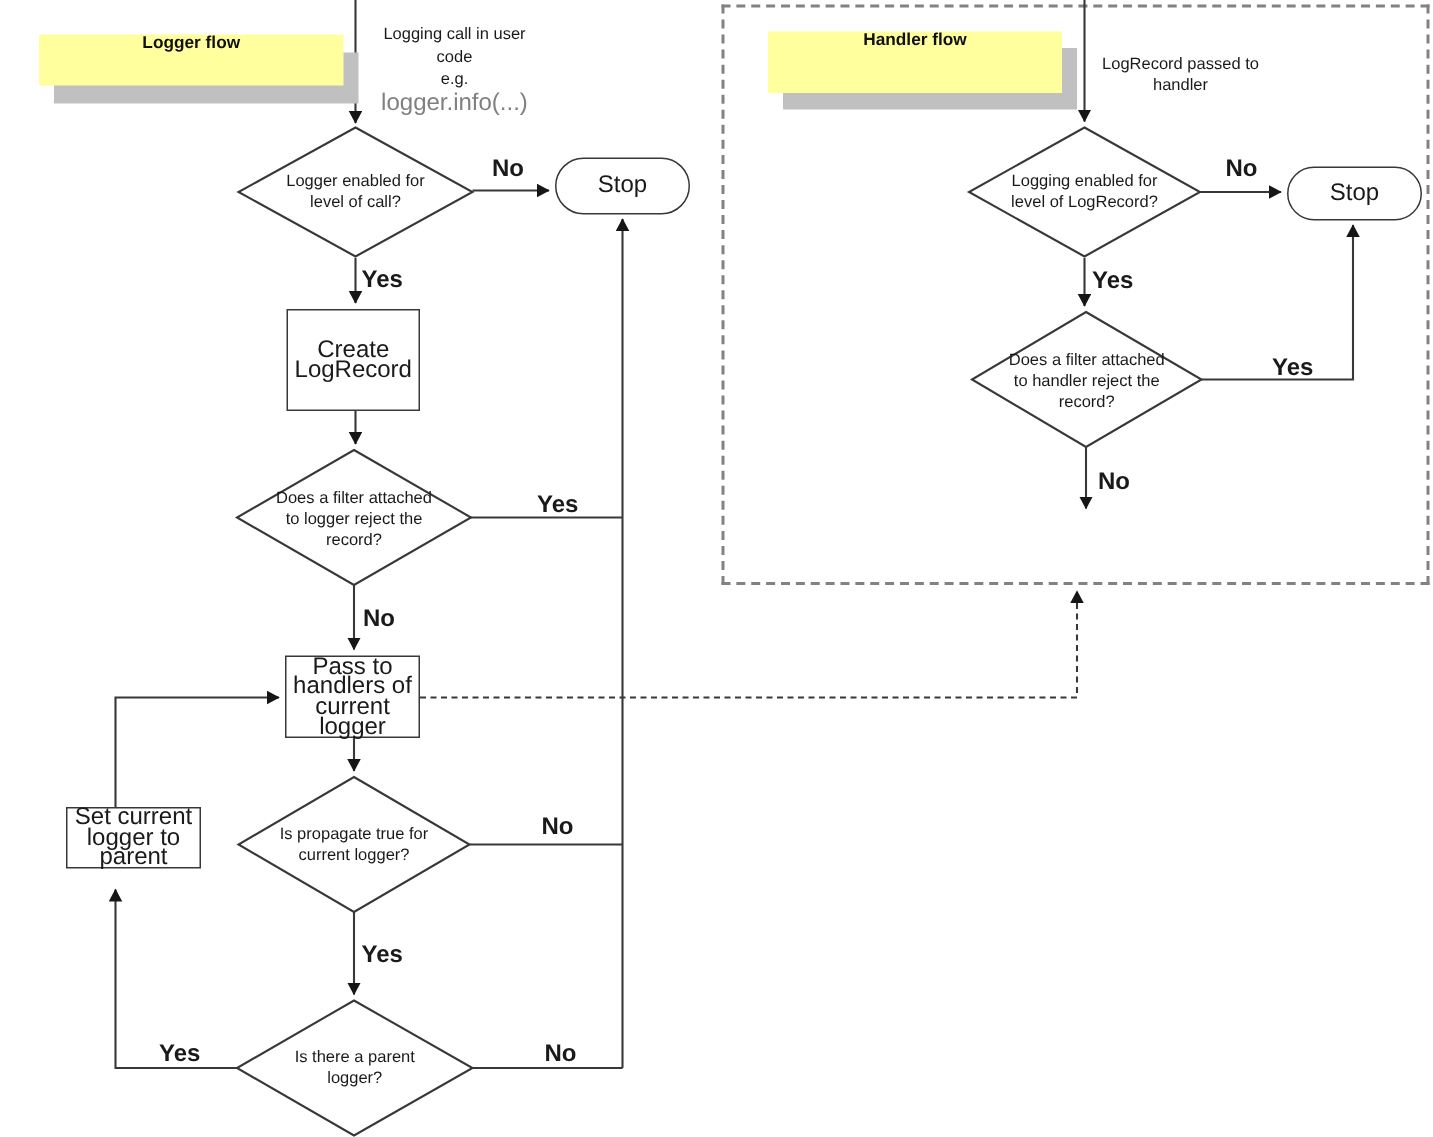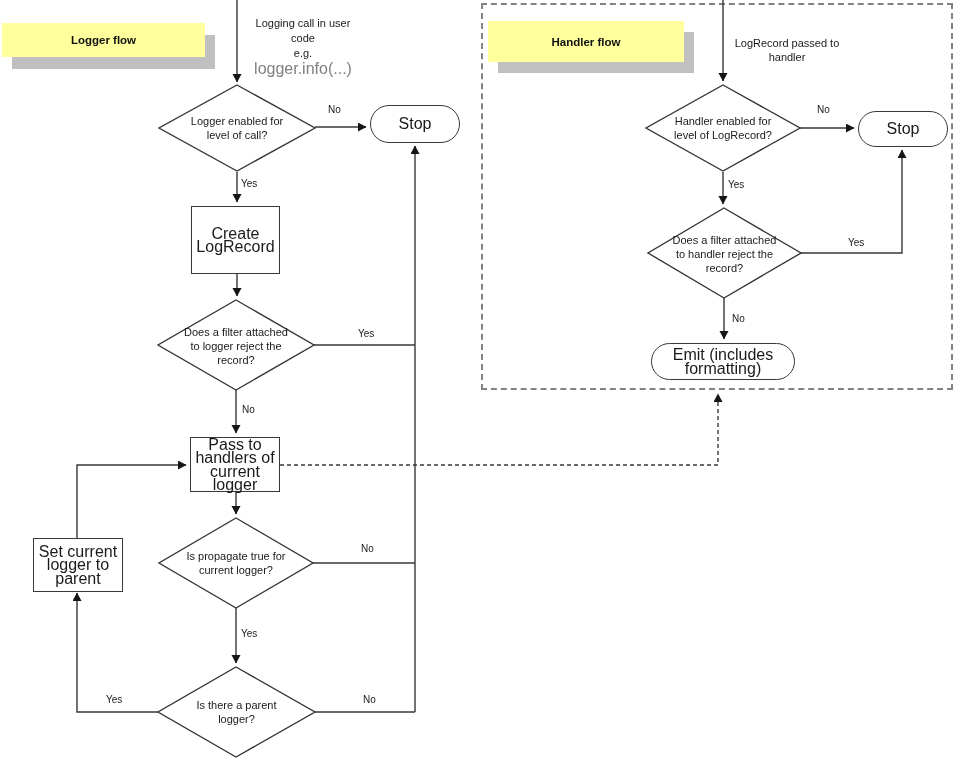--- a/index.html
+++ b/index.html
@@ -1,30 +1,30 @@
 <!DOCTYPE html>
 <html><head>
 <meta charset="utf-8">
 <style>
   * { margin:0; padding:0; box-sizing:border-box; }
   body { background:#fff; font-family:"Liberation Sans", sans-serif; }
   #canvas { position:relative; width:955px; height:758px; background:#fff; overflow:hidden; }
   #wires { position:absolute; left:0; top:0; width:955px; height:758px; }
 
   .note { position:absolute; background:#ffff9e; box-shadow:10px 12px 0 #c0c0c0;
-          display:flex; align-items:center; justify-content:center;
-          font-weight:bold; font-size:11.5px; color:#111; }
+          display:flex; align-items:flex-start; justify-content:center;
+          font-weight:bold; font-size:11.5px; color:#111;margin-left:24px; }
   .txt { position:absolute; font-size:11px; line-height:14px; color:#1a1a1a; text-align:center; }
   .entry { line-height:15px; }
   .mono { font-family:Liberation Sans, sans-serif; color:#808080; font-size:16px; }
   .box { position:absolute; border:1.4px solid #383838; background:#fff;
          display:flex; flex-direction:column; align-items:center; justify-content:center;
          font-size:16px; line-height:13.5px; color:#1a1a1a; text-align:center; }
   .pill { border-radius:19px; }
-  .yn { position:absolute; font-size:10px; color:#1a1a1a; white-space:nowrap; }
+  .yn { position:absolute; font-size:16px; color:#1a1a1a; white-space:nowrap;font-weight:bold; }
   .dash-frame { position:absolute; left:481px; top:3px; width:472px; height:387px;
                 border:2px dashed #828282; background:transparent; }
   .dlabel div { pointer-events:none; }
 </style>
 </head>
 <body>
 
 <div id="canvas">
 
   <div class="dash-frame"></div>
@@ -109,21 +109,21 @@
     <div>current logger</div>
   </div>
 
   <div class="txt dlabel" style="left:159px; top:549px; width:154px;">
     <div>Is propagate true for</div>
     <div>current logger?</div>
   </div>
   <div class="yn" style="left:361px; top:543px;">No</div>
   <div class="yn" style="left:241px; top:628px;">Yes</div>
 
-  <div class="box" style="left:33px; top:538px; width:90px; height:54px;">
+  <div class="box" style="left:44px; top:538px; width:90px; height:41px;">
     <div>Set current</div>
     <div>logger to parent</div>
   </div>
 
   <div class="txt dlabel" style="left:158px; top:698px; width:157px;">
     <div>Is there a parent</div>
     <div>logger?</div>
   </div>
   <div class="yn" style="left:106px; top:694px;">Yes</div>
   <div class="yn" style="left:363px; top:694px;">No</div>
@@ -131,34 +131,31 @@
   <div class="note" style="left:488px; top:21px; width:196px; height:41px; box-shadow:10px 11px 0 #c0c0c0;">
     <span>Handler flow</span>
   </div>
 
   <div class="txt" style="left:717px; top:36px; width:140px;">
     <div>LogRecord passed to</div>
     <div>handler</div>
   </div>
 
   <div class="txt dlabel" style="left:646px; top:114px; width:154px;">
-    <div>Handler enabled for</div>
+    <div>Logging enabled for</div>
     <div>level of LogRecord?</div>
   </div>
   <div class="yn" style="left:817px; top:104px;">No</div>
   <div class="box pill" style="left:858px; top:111px; width:90px; height:36px;">
     <div>Stop</div>
   </div>
   <div class="yn" style="left:728px; top:179px;">Yes</div>
 
   <div class="txt dlabel" style="left:648px; top:233px; width:153px;">
     <div>Does a filter attached</div>
     <div>to handler reject the</div>
     <div>record?</div>
   </div>
   <div class="yn" style="left:848px; top:237px;">Yes</div>
   <div class="yn" style="left:732px; top:313px;">No</div>
 
-  <div class="box pill" style="left:651px; top:343px; width:144px; height:37px;">
-    <div>Emit (includes formatting)</div>
-  </div>
 
 </div>
 
 </body></html>

